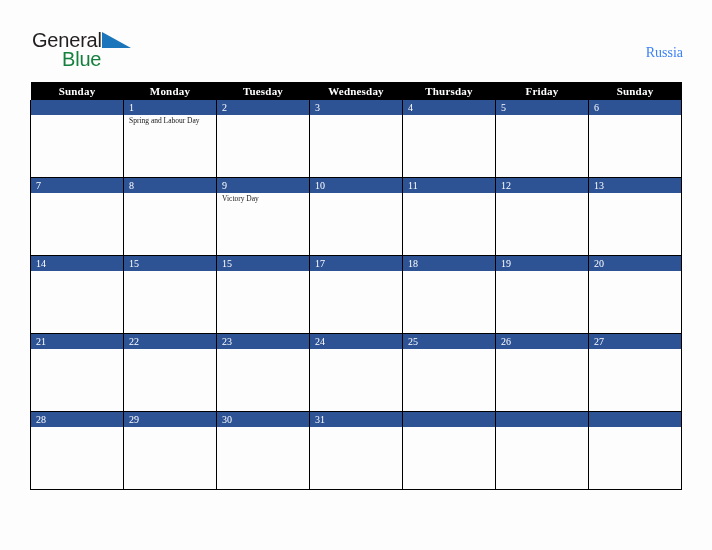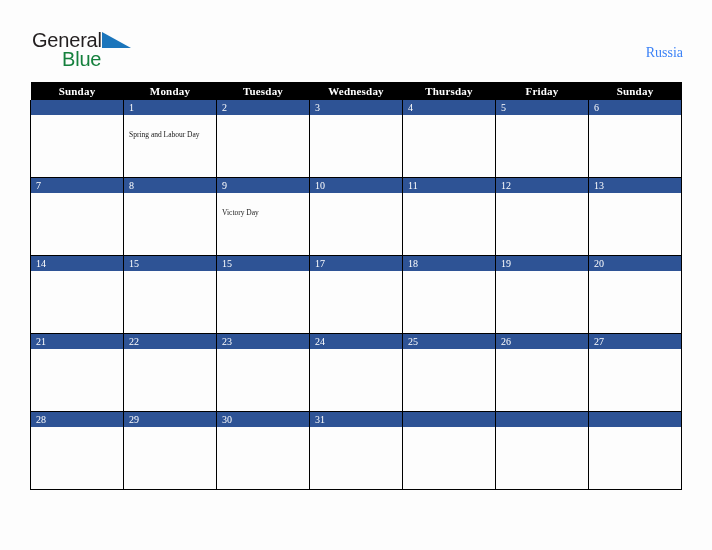--- a/index.html
+++ b/index.html
@@ -132,21 +132,21 @@
     background: #2e5395;
     height: 15px;
     line-height: 15px;
     padding: 0 0 0 5px;
     color: #ffffff;
     font-family: "Liberation Serif", serif;
     font-size: 10px;
   }
 
   .events {
-    padding: 15px 4px 0 5px;
+    padding: 1px 4px 0 5px;
   }
 
   .event {
     font-family: "Liberation Serif", serif;
     font-size: 7.5px;
     line-height: 9.5px;
     color: #1a1a1a;
     word-wrap: break-word;
   }
 </style>

